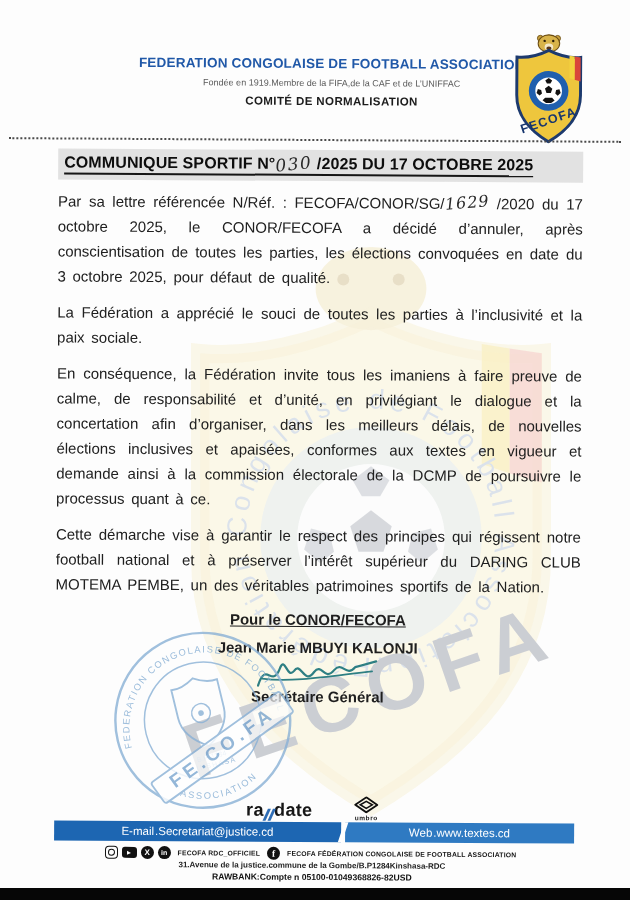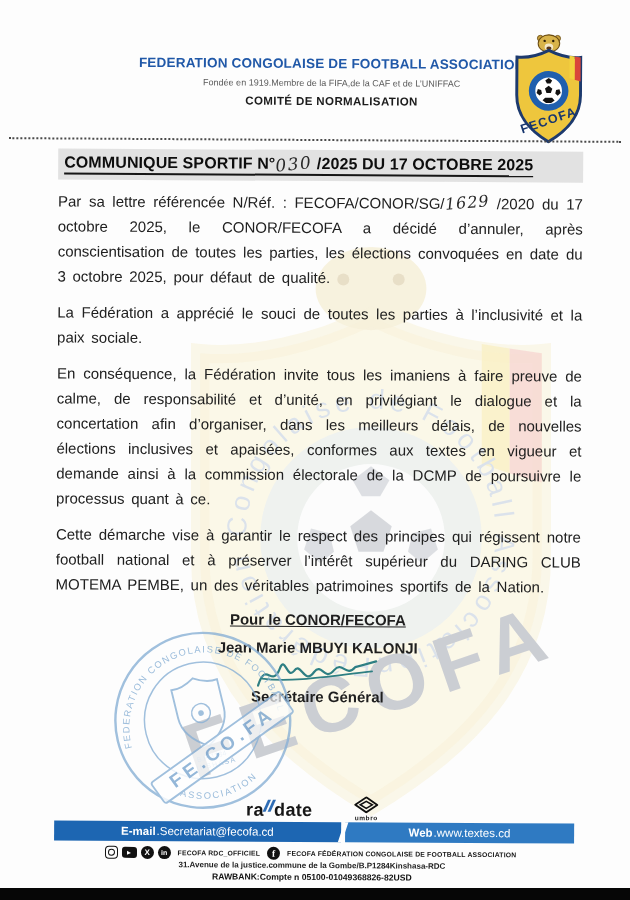--- a/index.html
+++ b/index.html
@@ -33,30 +33,30 @@
   .sig .role{font-size:15px;font-weight:bold;}
   .stamp{position:absolute;left:50px;top:16px;width:196px;height:188px;opacity:.8;
          transform:rotate(-14deg);pointer-events:none;}
 
   
   .wm{position:absolute;left:132px;top:224px;width:478px;height:600px;opacity:.3;z-index:0;pointer-events:none;}
 
   
   .sponsors{position:absolute;left:0;right:0;top:796px;display:flex;justify-content:center;
             align-items:flex-end;gap:42px;z-index:2;}
-  .rawbank{font-size:18px;font-weight:600;color:#161616;display:flex;align-items:flex-start;letter-spacing:.3px;}
+  .rawbank{font-size:18px;font-weight:600;color:#161616;display:flex;align-items:flex-end;letter-spacing:.3px;}
   .rawslash{display:inline-block;width:3.2px;height:12px;background:#2f6db5;transform:skewX(-24deg);margin:0 1px;}
   .umbro{display:flex;flex-direction:column;align-items:center;}
   .umbro .word{font-size:6.5px;font-weight:bold;color:#161616;letter-spacing:.6px;margin-top:1px;}
   .bluebar{position:absolute;left:57px;right:53px;top:822px;height:20px;display:flex;z-index:2;}
   .bluebar .seg{display:flex;align-items:center;justify-content:center;color:#fff;font-size:11.5px;}
   .bluebar .seg.l{flex:1.25;background:#1d66b2;}
   .bluebar .gap{width:4px;background:#fff;transform:skewX(-18deg);}
   .bluebar .seg.r{flex:1;background:#2f7ac2;}
-  .bluebar b{font-weight:bold;margin-right:1px;}
+  .bluebar b{font-weight:normal;margin-right:1px;}
   .socials{position:absolute;left:0;right:0;top:847px;display:flex;justify-content:center;
            align-items:center;gap:4px;z-index:2;}
   .stext{font-size:6.8px;font-weight:bold;color:#151515;letter-spacing:.2px;margin:0 3px;}
   .ico{width:13px;height:13px;display:inline-flex;align-items:center;justify-content:center;box-sizing:border-box;}
   .ico.insta{border:1.7px solid #111;border-radius:4px;}
   .ico.insta i{width:5px;height:5px;border:1.5px solid #111;border-radius:50%;}
   .ico.yt{background:#111;border-radius:3px;width:15px;height:11px;}
   .ico.yt i{width:0;height:0;border-left:4px solid #fff;border-top:2.6px solid transparent;border-bottom:2.6px solid transparent;}
   .ico.round{background:#111;border-radius:50%;color:#fff;font-weight:bold;}
   .ico.x{font-size:8px;}
@@ -183,21 +183,21 @@
           <path d="M12,1 L23,8.5 L12,16 L1,8.5 Z" fill="none" stroke="#111" stroke-width="1.8"></path>
           <path d="M12,5 L18,8.5 L12,12 L6,8.5 Z" fill="none" stroke="#111" stroke-width="1.6"></path>
         </svg>
         <span class="word">umbro</span>
       </div>
     </div>
 
     <div class="bluebar">
       <div class="seg l">
         <b>E-mail</b>
-          <span>.Secretariat@fecofa.cd</span>
+          <span>.Secretariat@justice.cd</span>
       </div>
       <div class="gap"></div>
       <div class="seg r">
         <b>Web</b>
           <span>.www.textes.cd</span>
       </div>
     </div>
 
     <div class="socials">
       <span class="ico insta">

